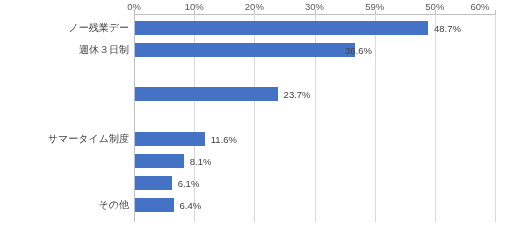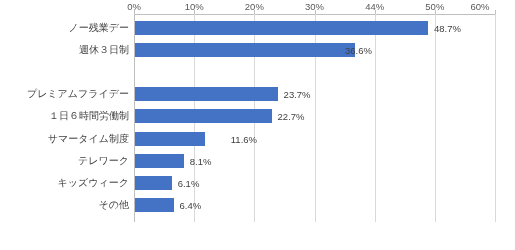--- a/index.html
+++ b/index.html
@@ -123,21 +123,21 @@
 </head>
 <body>
 
 <div id="chart-root">
 
   <div id="x-axis-labels">
       <div class="x-tick-label" style="left: 134px;">0%</div>
       <div class="x-tick-label" style="left: 194.167px;">10%</div>
       <div class="x-tick-label" style="left: 254.333px;">20%</div>
       <div class="x-tick-label" style="left: 314.5px; text-align: center;">30%</div>
-      <div class="x-tick-label" style="left: 374.667px;">44%</div>
+      <div class="x-tick-label" style="left: 374.667px;">59%</div>
       <div class="x-tick-label" style="left: 434.833px;">50%</div>
       <div class="x-tick-label" style="left: 480px;">60%</div>
     </div>
 
   <div id="top-axis-line">
       <div class="axis-tick-mark" style="left: 0px;"></div>
       <div class="axis-tick-mark" style="left: 60.1667px;"></div>
       <div class="axis-tick-mark" style="left: 120.333px;"></div>
       <div class="axis-tick-mark" style="left: 180.5px;"></div>
       <div class="axis-tick-mark" style="left: 240.667px;"></div>
@@ -160,41 +160,33 @@
           <div class="cat-label">ノー残業デー</div>
           <div class="bar" style="width: 293.012px; background: rgb(68, 114, 196);"></div>
           <div class="bar-value" style="left: 300.012px;">48.7%</div>
         </div>
         <div class="row" style="top: 25.1px;">
           <div class="cat-label">週休３日制</div>
           <div class="bar" style="width: 220.21px; background: rgb(68, 114, 196);"></div>
           <div class="bar-value" style="left: 211px;">36.6%</div>
         </div>
         <div class="row" style="top: 69.3px;">
-          <div class="cat-label">プレミアムフライデー</div>
           <div class="bar" style="width: 142.595px; background: rgb(68, 114, 196);"></div>
           <div class="bar-value" style="left: 149.595px;">23.7%</div>
-        </div>
-        <div class="row" style="top: 91.4px;">
-          <div class="cat-label">１日６時間労働制</div>
-          <div class="bar" style="width: 136.578px; background: rgb(68, 114, 196);"></div>
-          <div class="bar-value" style="left: 143.578px;">22.7%</div>
         </div>
         <div class="row" style="top: 113.5px;">
           <div class="cat-label">サマータイム制度</div>
           <div class="bar" style="width: 69.7933px; background: rgb(68, 114, 196);"></div>
-          <div class="bar-value" style="left: 76.7933px; margin-left: 20px;">11.6%</div>
+          <div class="bar-value" style="left: 76.7933px;">11.6%</div>
         </div>
         <div class="row" style="top: 135.6px;">
-          <div class="cat-label">テレワーク</div>
           <div class="bar" style="width: 48.735px; background: rgb(68, 114, 196);"></div>
           <div class="bar-value" style="left: 55.735px;">8.1%</div>
         </div>
         <div class="row" style="top: 157.7px;">
-          <div class="cat-label">キッズウィーク</div>
           <div class="bar" style="width: 36.7017px; background: rgb(68, 114, 196);"></div>
           <div class="bar-value" style="left: 43.7017px;">6.1%</div>
         </div>
         <div class="row" style="top: 179.8px;">
           <div class="cat-label">その他</div>
           <div class="bar" style="width: 38.5067px; background: rgb(68, 114, 196);"></div>
           <div class="bar-value" style="left: 45.5067px;">6.4%</div>
         </div>
       </div>
   </div>

